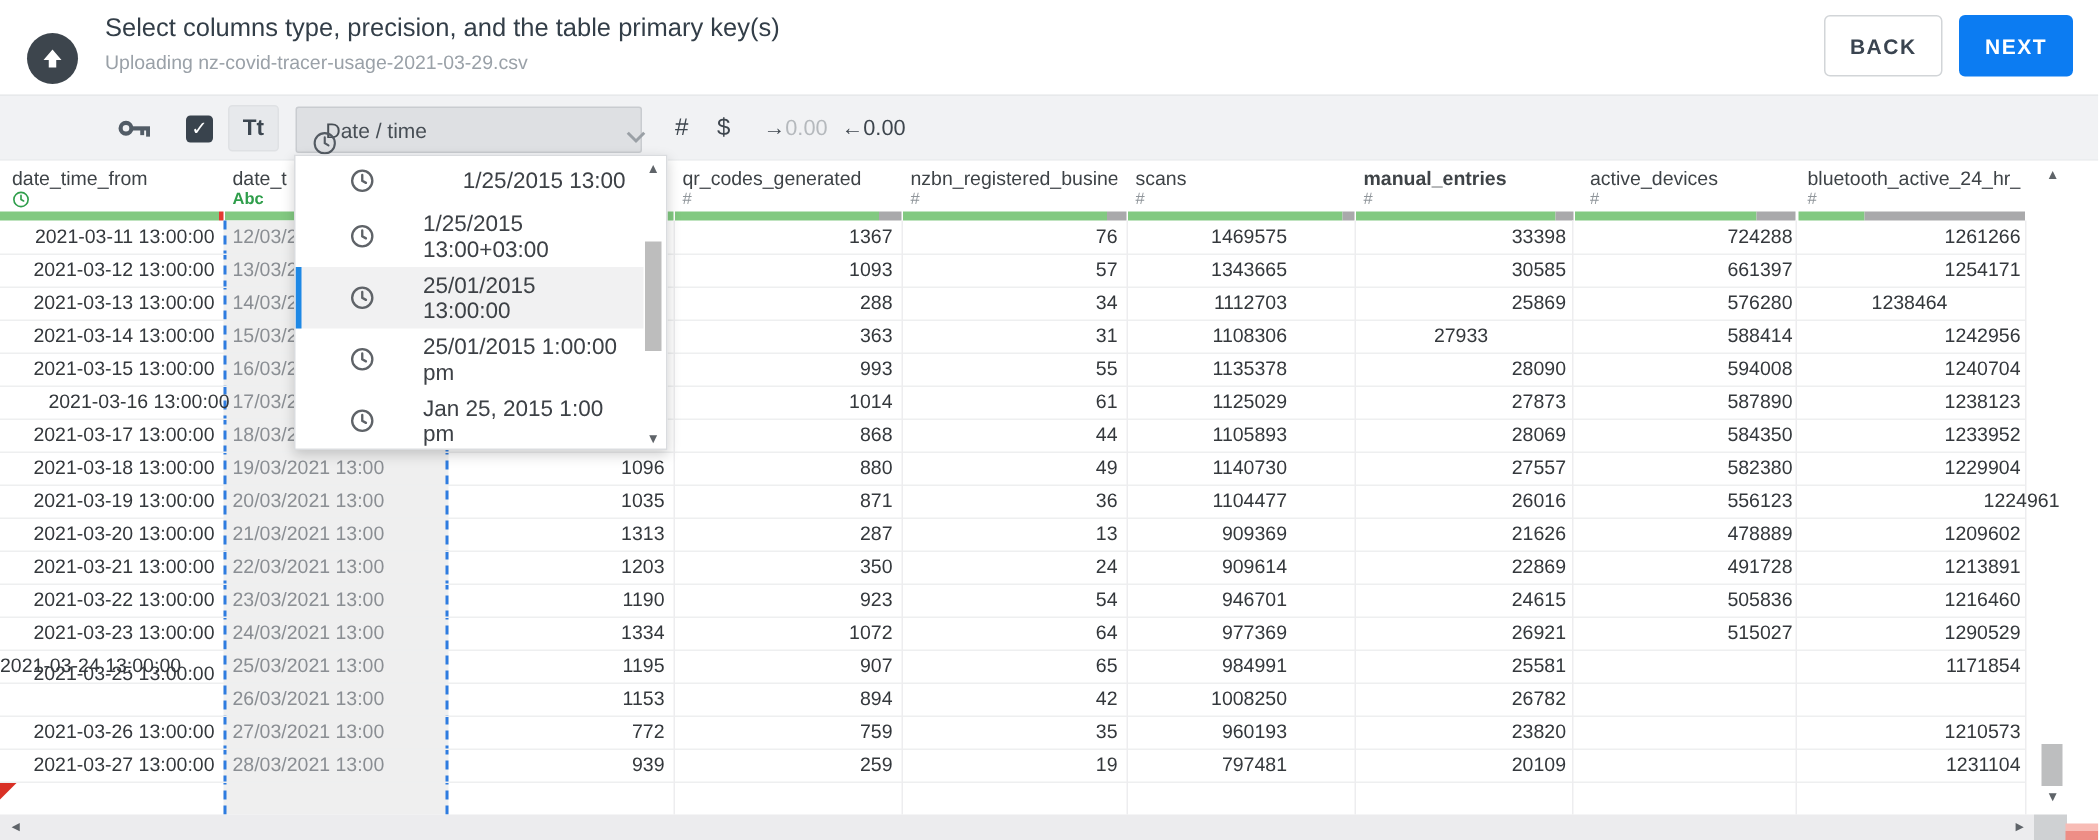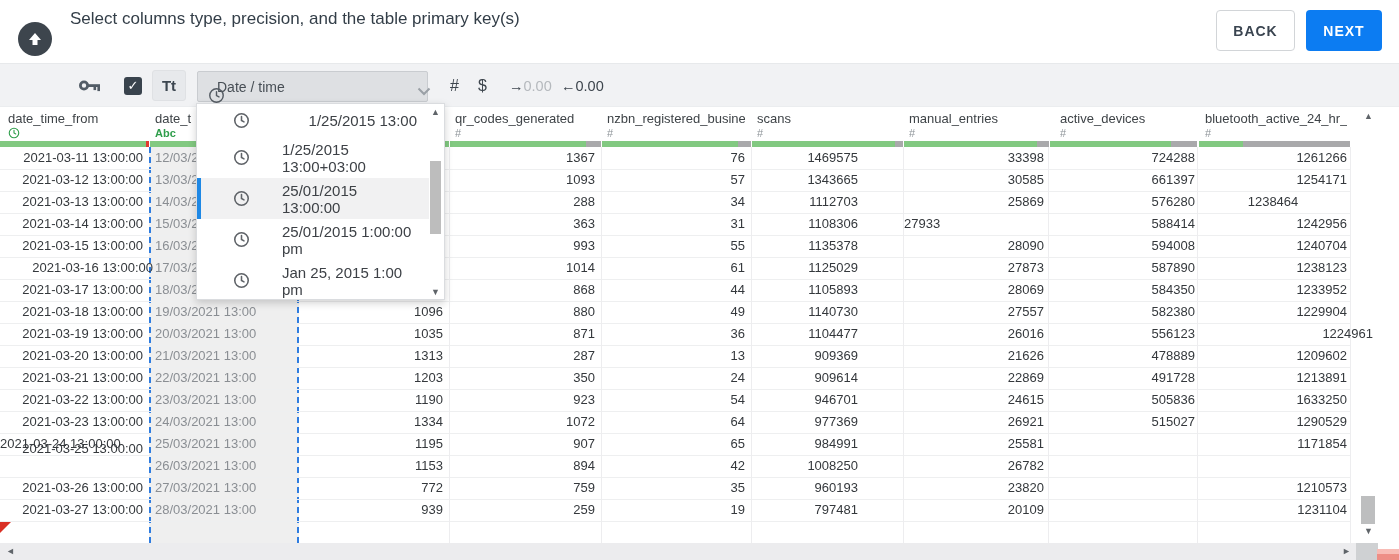--- a/index.html
+++ b/index.html
@@ -84,20 +84,21 @@
 <body>
 
 <div id="app">
 
   <div class="hdr-icon">
     <svg width="16" height="16" viewBox="0 0 16 16">
         <path d="M8 2 L14 9 H10.5 V14 H5.5 V9 H2 Z" fill="#ffffff"></path>
       </svg>
   </div>
   <div class="title">Select columns type, precision, and the table primary key(s)</div>
+  <div class="subtitle">Uploading nz-covid-tracer-usage-2021-03-29.csv</div>
   <button class="btn btn-back">BACK</button>
   <button class="btn btn-next">NEXT</button>
 
   <div class="toolbar">
     <span class="tb-key">
       <svg width="26" height="17" viewBox="0 0 26 17">
         <circle cx="6" cy="8.5" r="3.6" fill="none" stroke="#525c66" stroke-width="2.8"></circle>
         <rect x="9.5" y="7.2" width="12.5" height="2.8" fill="#525c66"></rect>
         <rect x="15.5" y="9.5" width="2.6" height="3.6" fill="#525c66"></rect>
         <rect x="19.4" y="9.5" width="2.6" height="4.6" fill="#525c66"></rect>
@@ -134,21 +135,21 @@
             <path d="M12 6.5 V12 L15.5 14" fill="none" stroke="#2f9e4b" stroke-width="2.2" stroke-linecap="round"></path>
           </svg></div>
         <div class="col-hdr" style="left: 155px; width: 144px;">date_t</div>
         <div class="type-ic type-abc" style="left: 155px;">Abc</div>
         <div class="col-hdr" style="left: 455px; width: 140px;">qr_codes_generated</div>
         <div class="type-ic type-hash" style="left: 455px;">#</div>
         <div class="col-hdr" style="left: 607px; width: 138px;">nzbn_registered_busine</div>
         <div class="type-ic type-hash" style="left: 607px;">#</div>
         <div class="col-hdr" style="left: 757px; width: 101px;">scans</div>
         <div class="type-ic type-hash" style="left: 757px;">#</div>
-        <div class="col-hdr" style="left: 909px; width: 135px;">manual_entries</div>
+        <div class="col-hdr" style="left: 909px; width: 135px; font-weight: bold;">manual_entries</div>
         <div class="type-ic type-hash" style="left: 909px;">#</div>
         <div class="col-hdr" style="left: 1060px; width: 135px;">active_devices</div>
         <div class="type-ic type-hash" style="left: 1060px;">#</div>
         <div class="col-hdr" style="left: 1205px; width: 142px;">bluetooth_active_24_hr_</div>
         <div class="type-ic type-hash" style="left: 1205px;">#</div>
       </div>
     <div id="col-bars">
         <div class="bar-seg" style="left: 0px; width: 146px; background: rgb(130, 201, 129);"></div>
         <div class="bar-seg" style="left: 146px; width: 3px; background: rgb(226, 59, 50);"></div>
         <div class="bar-seg" style="left: 150px; width: 149px; background: rgb(130, 201, 129);"></div>
@@ -215,21 +216,21 @@
         <div class="cell" style="left: 602px; width: 143px; top: 191px; text-align: right; padding-right: 0px;">34</div>
         <div class="cell" style="left: 752px; width: 106px; top: 191px; text-align: right; padding-right: 0px;">1112703</div>
         <div class="cell" style="left: 904px; width: 140px; top: 191px; text-align: right; padding-right: 0px;">25869</div>
         <div class="cell" style="left: 1050px; width: 145px; top: 191px; text-align: right; padding-right: 0px;">576280</div>
         <div class="cell" style="left: 1199px; width: 148px; top: 191px; text-align: center; padding-right: 0px;">1238464</div>
         <div class="cell" style="left: 0px; width: 147px; top: 213px; text-align: right; padding-right: 4px;">2021-03-14 13:00:00</div>
         <div class="cell cell-sel" style="left: 149px; width: 150px; top: 213px; text-align: left; padding-left: 6px;">15/03/2021 13:00</div>
         <div class="cell" style="left: 450px; width: 145px; top: 213px; text-align: right; padding-right: 0px;">363</div>
         <div class="cell" style="left: 602px; width: 143px; top: 213px; text-align: right; padding-right: 0px;">31</div>
         <div class="cell" style="left: 752px; width: 106px; top: 213px; text-align: right; padding-right: 0px;">1108306</div>
-        <div class="cell" style="left: 904px; width: 140px; top: 213px; text-align: left; padding-right: 0px;">27933</div>
+        <div class="cell" style="left: 904px; width: 140px; top: 213px; text-align: center; padding-right: 0px;">27933</div>
         <div class="cell" style="left: 1050px; width: 145px; top: 213px; text-align: right; padding-right: 0px;">588414</div>
         <div class="cell" style="left: 1199px; width: 148px; top: 213px; text-align: right; padding-right: 0px;">1242956</div>
         <div class="cell" style="left: 0px; width: 147px; top: 235px; text-align: right; padding-right: 4px;">2021-03-15 13:00:00</div>
         <div class="cell cell-sel" style="left: 149px; width: 150px; top: 235px; text-align: left; padding-left: 6px;">16/03/2021 13:00</div>
         <div class="cell" style="left: 450px; width: 145px; top: 235px; text-align: right; padding-right: 0px;">993</div>
         <div class="cell" style="left: 602px; width: 143px; top: 235px; text-align: right; padding-right: 0px;">55</div>
         <div class="cell" style="left: 752px; width: 106px; top: 235px; text-align: right; padding-right: 0px;">1135378</div>
         <div class="cell" style="left: 904px; width: 140px; top: 235px; text-align: right; padding-right: 0px;">28090</div>
         <div class="cell" style="left: 1050px; width: 145px; top: 235px; text-align: right; padding-right: 0px;">594008</div>
         <div class="cell" style="left: 1199px; width: 148px; top: 235px; text-align: right; padding-right: 0px;">1240704</div>
@@ -286,21 +287,21 @@
         <div class="cell" style="left: 1050px; width: 145px; top: 367px; text-align: right; padding-right: 0px;">491728</div>
         <div class="cell" style="left: 1199px; width: 148px; top: 367px; text-align: right; padding-right: 0px;">1213891</div>
         <div class="cell" style="left: 0px; width: 147px; top: 389px; text-align: right; padding-right: 4px;">2021-03-22 13:00:00</div>
         <div class="cell cell-sel" style="left: 149px; width: 150px; top: 389px; text-align: left; padding-left: 6px;">23/03/2021 13:00</div>
         <div class="cell" style="left: 300px; width: 143px; top: 389px; text-align: right; padding-right: 0px;">1190</div>
         <div class="cell" style="left: 450px; width: 145px; top: 389px; text-align: right; padding-right: 0px;">923</div>
         <div class="cell" style="left: 602px; width: 143px; top: 389px; text-align: right; padding-right: 0px;">54</div>
         <div class="cell" style="left: 752px; width: 106px; top: 389px; text-align: right; padding-right: 0px;">946701</div>
         <div class="cell" style="left: 904px; width: 140px; top: 389px; text-align: right; padding-right: 0px;">24615</div>
         <div class="cell" style="left: 1050px; width: 145px; top: 389px; text-align: right; padding-right: 0px;">505836</div>
-        <div class="cell" style="left: 1199px; width: 148px; top: 389px; text-align: right; padding-right: 0px;">1633250</div>
+        <div class="cell" style="left: 1199px; width: 148px; top: 389px; text-align: right; padding-right: 0px;">1216460</div>
         <div class="cell" style="left: 0px; width: 147px; top: 411px; text-align: right; padding-right: 4px;">2021-03-23 13:00:00</div>
         <div class="cell cell-sel" style="left: 149px; width: 150px; top: 411px; text-align: left; padding-left: 6px;">24/03/2021 13:00</div>
         <div class="cell" style="left: 300px; width: 143px; top: 411px; text-align: right; padding-right: 0px;">1334</div>
         <div class="cell" style="left: 450px; width: 145px; top: 411px; text-align: right; padding-right: 0px;">1072</div>
         <div class="cell" style="left: 602px; width: 143px; top: 411px; text-align: right; padding-right: 0px;">64</div>
         <div class="cell" style="left: 752px; width: 106px; top: 411px; text-align: right; padding-right: 0px;">977369</div>
         <div class="cell" style="left: 904px; width: 140px; top: 411px; text-align: right; padding-right: 0px;">26921</div>
         <div class="cell" style="left: 1050px; width: 145px; top: 411px; text-align: right; padding-right: 0px;">515027</div>
         <div class="cell" style="left: 1199px; width: 148px; top: 411px; text-align: right; padding-right: 0px;">1290529</div>
         <div class="cell" style="left: 0px; width: 147px; top: 433px; padding-right: 4px;">2021-03-24 13:00:00</div>

